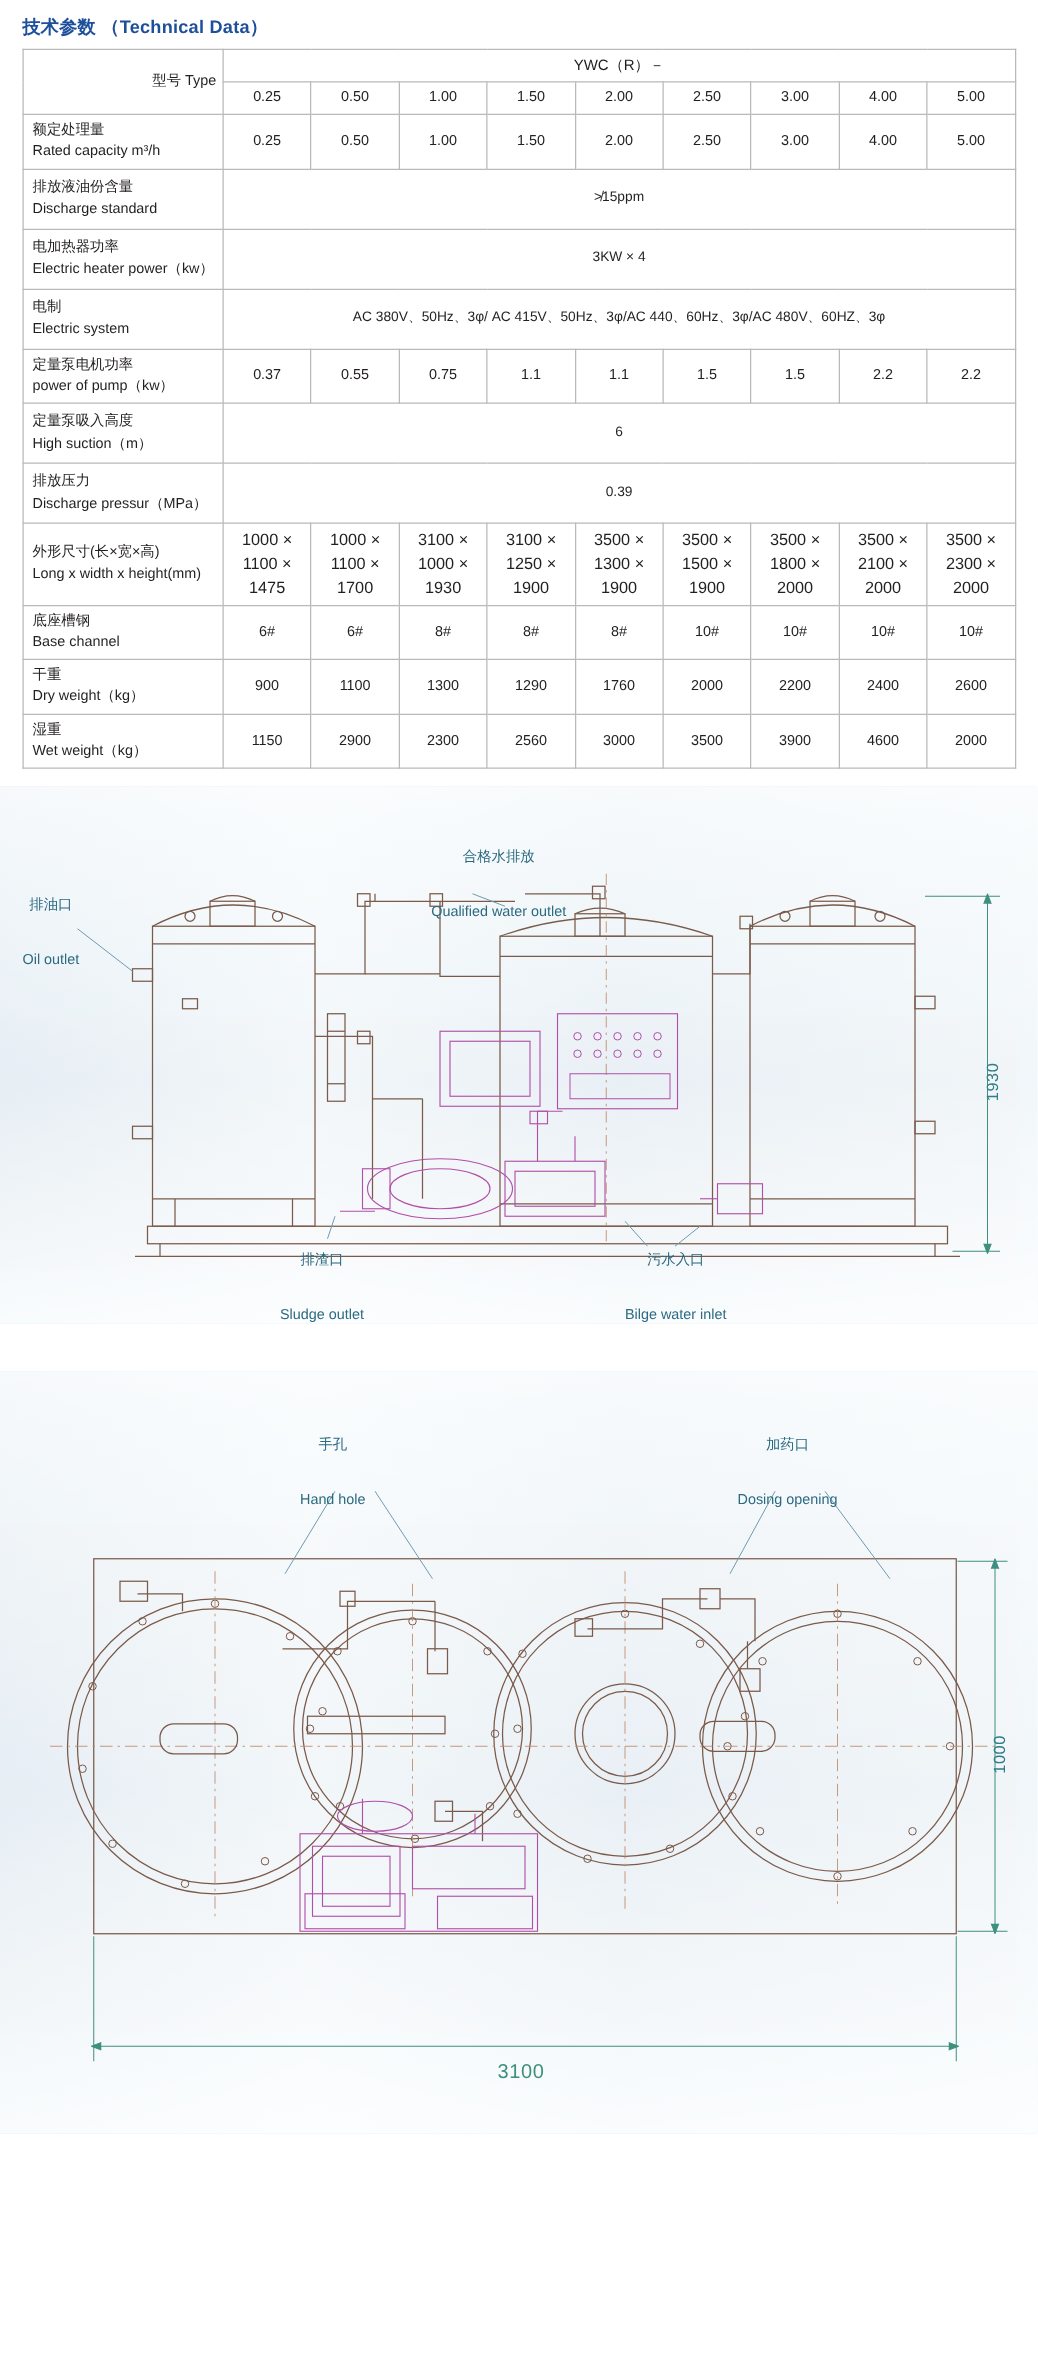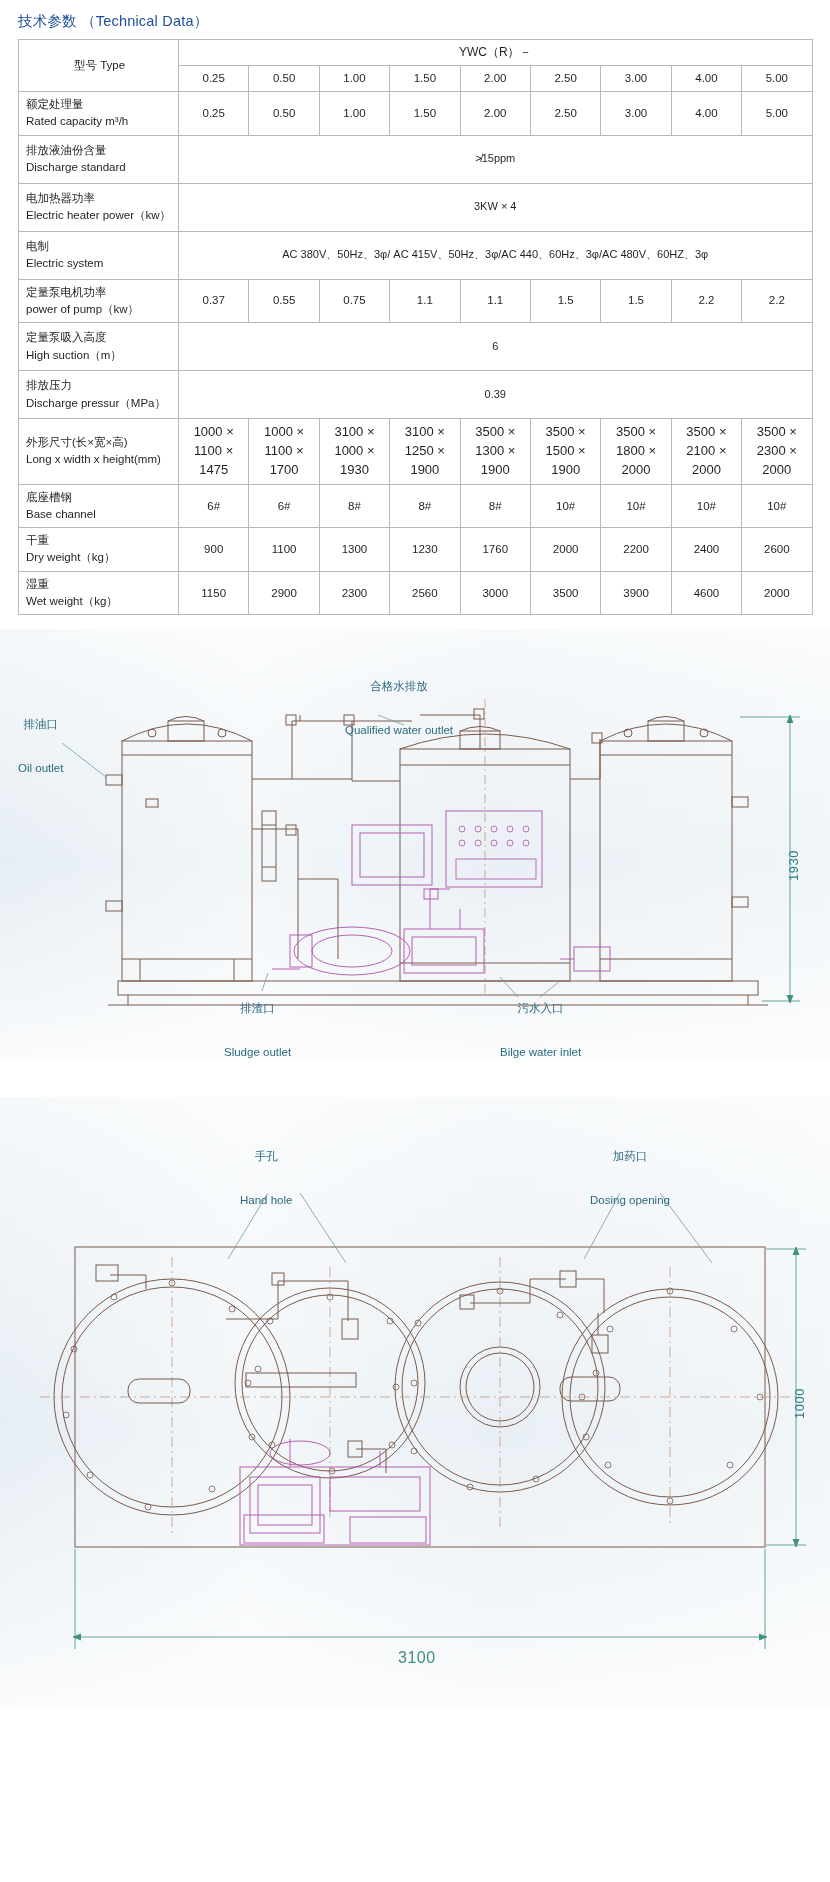--- a/index.html
+++ b/index.html
@@ -14,21 +14,21 @@
     width: 830px;
     min-height: 1882px;
     position: relative;
     overflow: hidden;
   }
 
   
   .section-title {
     padding: 12px 18px 8px 18px;
     font-size: 14.5px;
-    font-weight: normal;
+    font-weight: bold;
     color: #1d4f9a;
     letter-spacing: 0.2px;
   }
   .section-title .cn { color: #1d4f9a; }
 
   
   .table-wrap { padding: 0 18px; }
   table.spec {
     width: 794px;
     border-collapse: collapse;
@@ -116,21 +116,21 @@
           <col style="width:70.4px">
         <col style="width:70.4px">
           <col style="width:70.4px">
           <col style="width:70.4px">
         <col style="width:70.4px">
           <col style="width:70.4px">
           <col style="width:70.4px">
       </colgroup>
       <tbody id="table-body">
           <tr>
-            <td class="rowhead" rowspan="2" style="text-align: center;"><span>型号</span> <span>Type</span></td>
+            <td class="rowhead" rowspan="2" style="text-align: right;"><span>型号</span> <span>Type</span></td>
             <td colspan="9" class="group-head">YWC（R）－</td>
           </tr>
           <tr>
             <td class="type-col">0.25</td>
             <td class="type-col">0.50</td>
             <td class="type-col">1.00</td>
             <td class="type-col">1.50</td>
             <td class="type-col">2.00</td>
             <td class="type-col">2.50</td>
             <td class="type-col">3.00</td>
@@ -233,21 +233,21 @@
             <td class="type-col">10#</td>
           </tr>
           <tr>
             <td class="rowhead">
               <span class="l1">干重</span>
               <span class="l2">Dry weight（kg）</span>
             </td>
             <td class="type-col">900</td>
             <td class="type-col">1100</td>
             <td class="type-col">1300</td>
-            <td class="type-col">1230</td>
+            <td class="type-col">1290</td>
             <td class="type-col">1760</td>
             <td class="type-col">2000</td>
             <td class="type-col">2200</td>
             <td class="type-col">2400</td>
             <td class="type-col">2600</td>
           </tr>
           <tr>
             <td class="rowhead">
               <span class="l1">湿重</span>
               <span class="l2">Wet weight（kg）</span>

